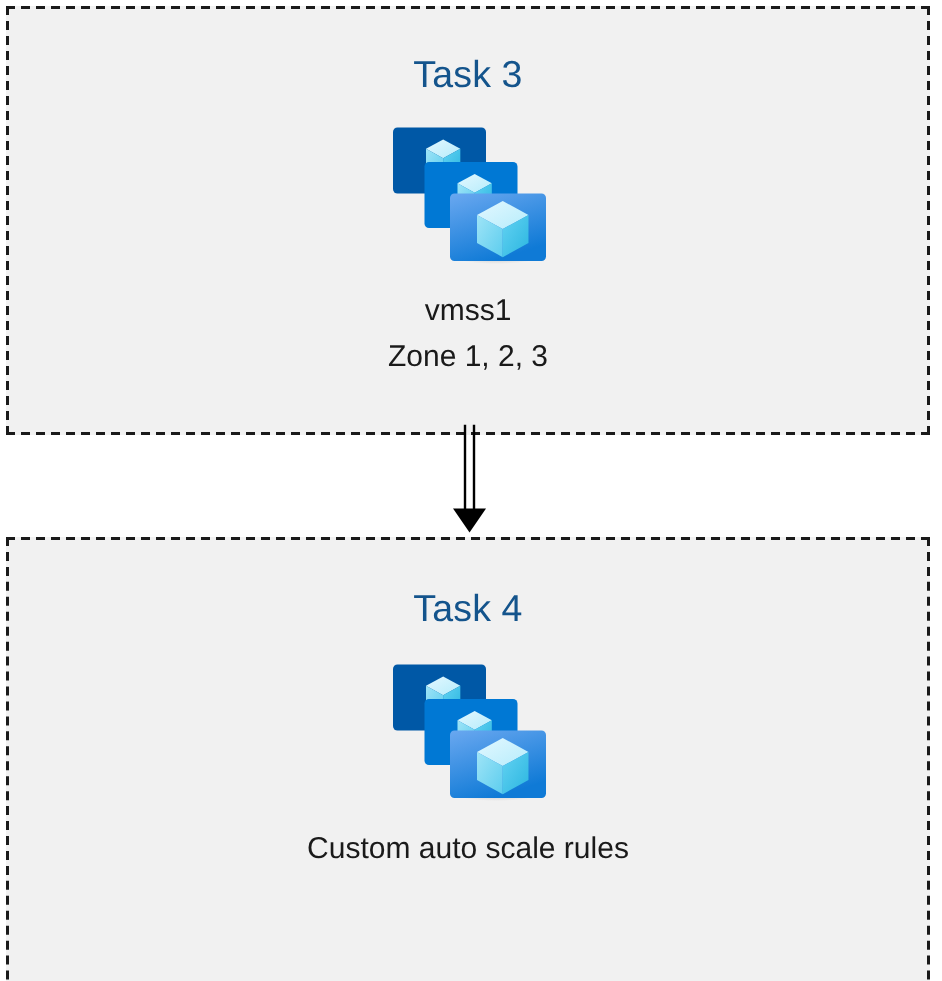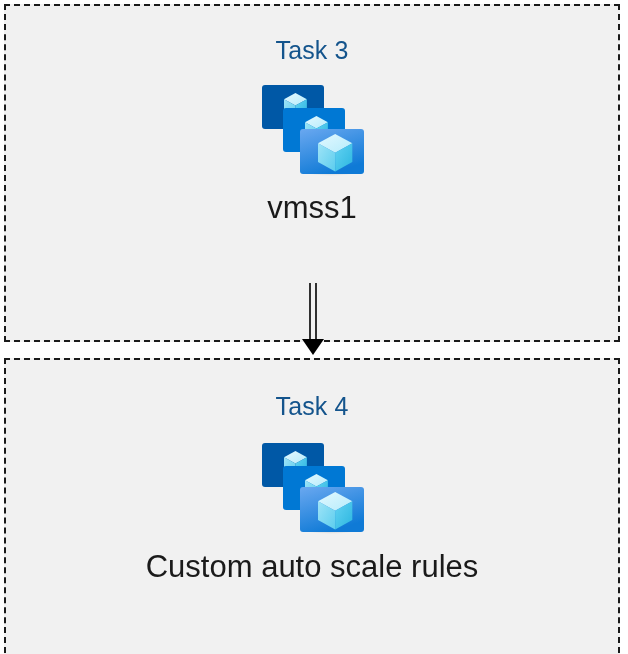--- a/index.html
+++ b/index.html
@@ -32,21 +32,21 @@
     border: 2px dashed #1a1a1a;
     display: flex;
     flex-direction: column;
     align-items: center;
   }
 
   #task-box-3 {
     left: 4px;
     top: 4px;
     width: 616px;
-    height: 338px;
+    height: 286px;
   }
 
   #task-box-4 {
     left: 4px;
     top: 358px;
     width: 616px;
     height: 305px;
   }
 
   .task-title {
@@ -58,21 +58,21 @@
     text-align: center;
     white-space: nowrap;
     user-select: none;
   }
 
   #task-box-3 .task-title { margin-top: 30px; }
   #task-box-4 .task-title { margin-top: 32px; }
 
   .caption {
     color: #1a1a1a;
-    font-size: 31px;
+    font-size: 20px;
     line-height: 31px;
     font-weight: 400;
     text-align: center;
     white-space: nowrap;
     user-select: none;
   }
 
   .caption-block {
     display: flex;
     flex-direction: column;
@@ -162,20 +162,21 @@
         <g transform="translate(59,53) scale(0.78)">
           <polygon points="22,0 44,12 22,24 0,12" fill="url(#cubeTop3)"></polygon>
           <polygon points="0,12 22,24 22,48 0,36" fill="url(#cubeL3)"></polygon>
           <polygon points="44,12 22,24 22,48 44,36" fill="url(#cubeR3)"></polygon>
         </g>
       </svg>
     </div>
 
     <div class="caption-block">
       <div class="caption">vmss1</div>
+      <div class="caption">Zone 1, 2, 3</div>
     </div>
   </div>
 
   <svg class="connector" viewBox="0 0 44 76">
     <line x1="14" y1="0" x2="14" y2="58" stroke="#000000" stroke-width="1.6"></line>
     <line x1="20" y1="0" x2="20" y2="58" stroke="#000000" stroke-width="1.6"></line>
     <polygon points="6,56 28,56 17,72" fill="#000000"></polygon>
   </svg>
 
   <div class="task-box" id="task-box-4">

